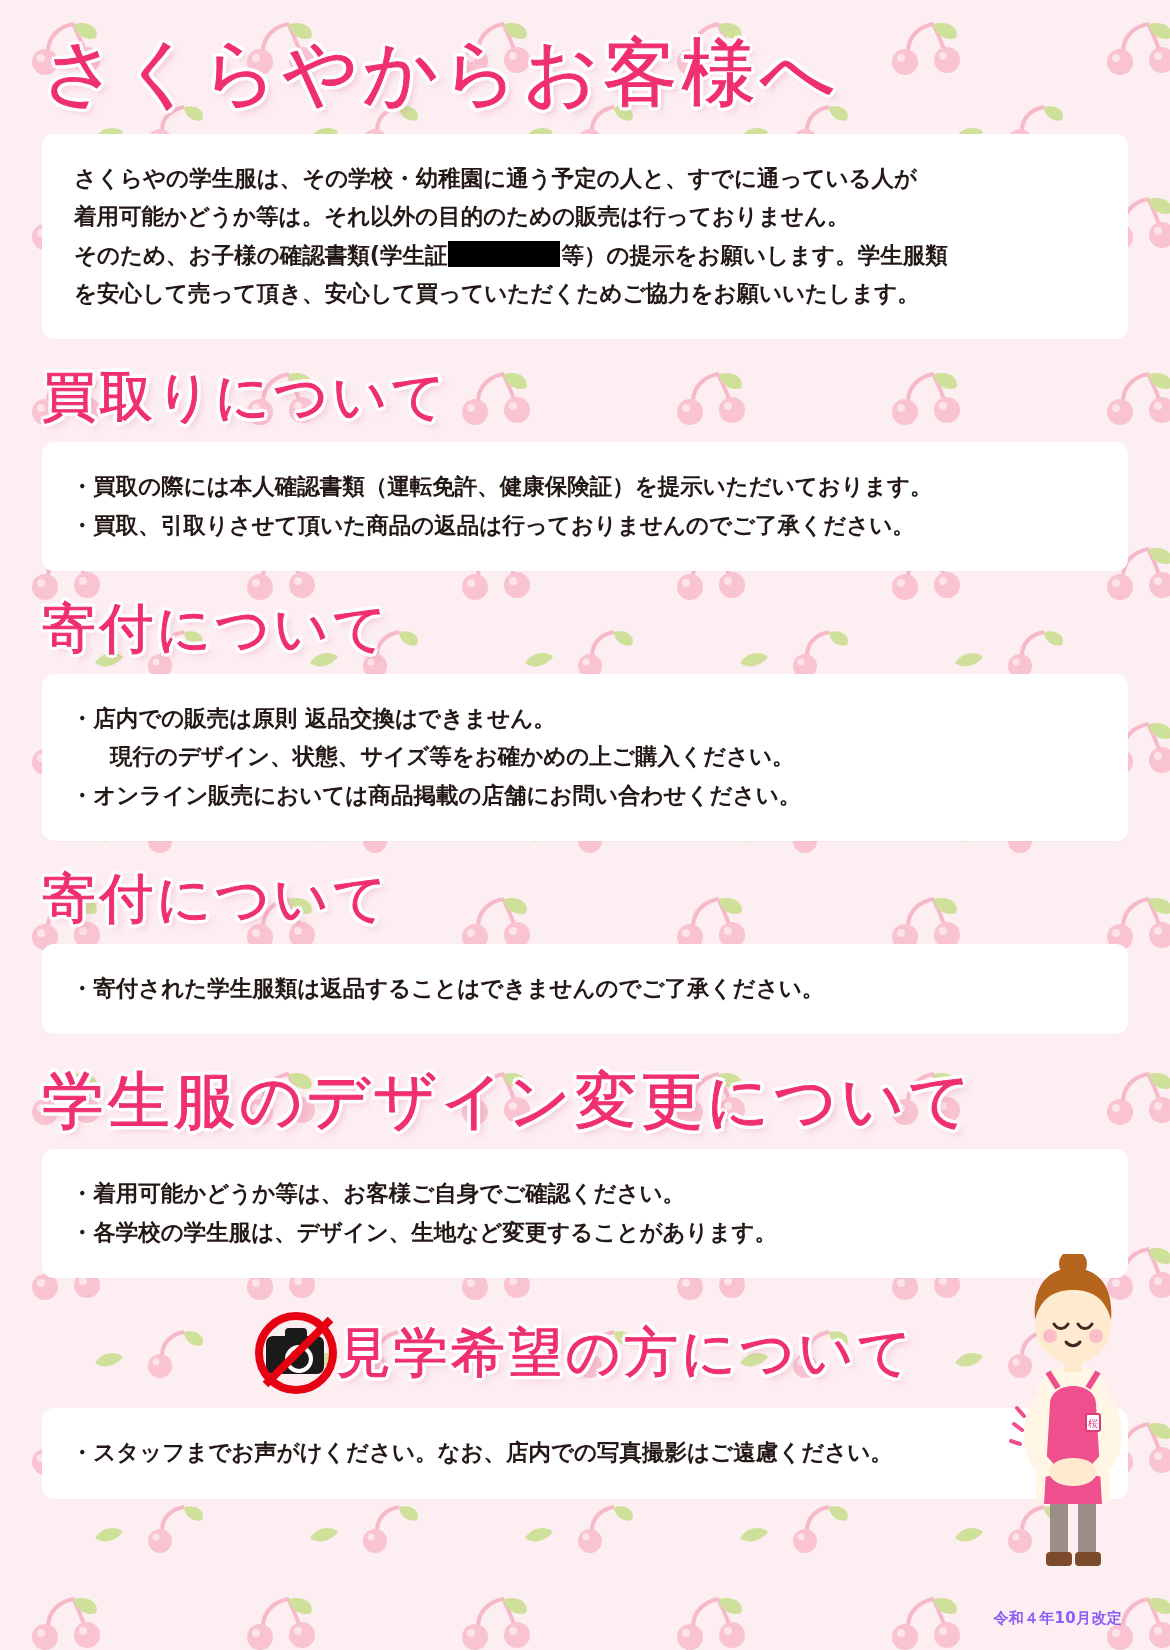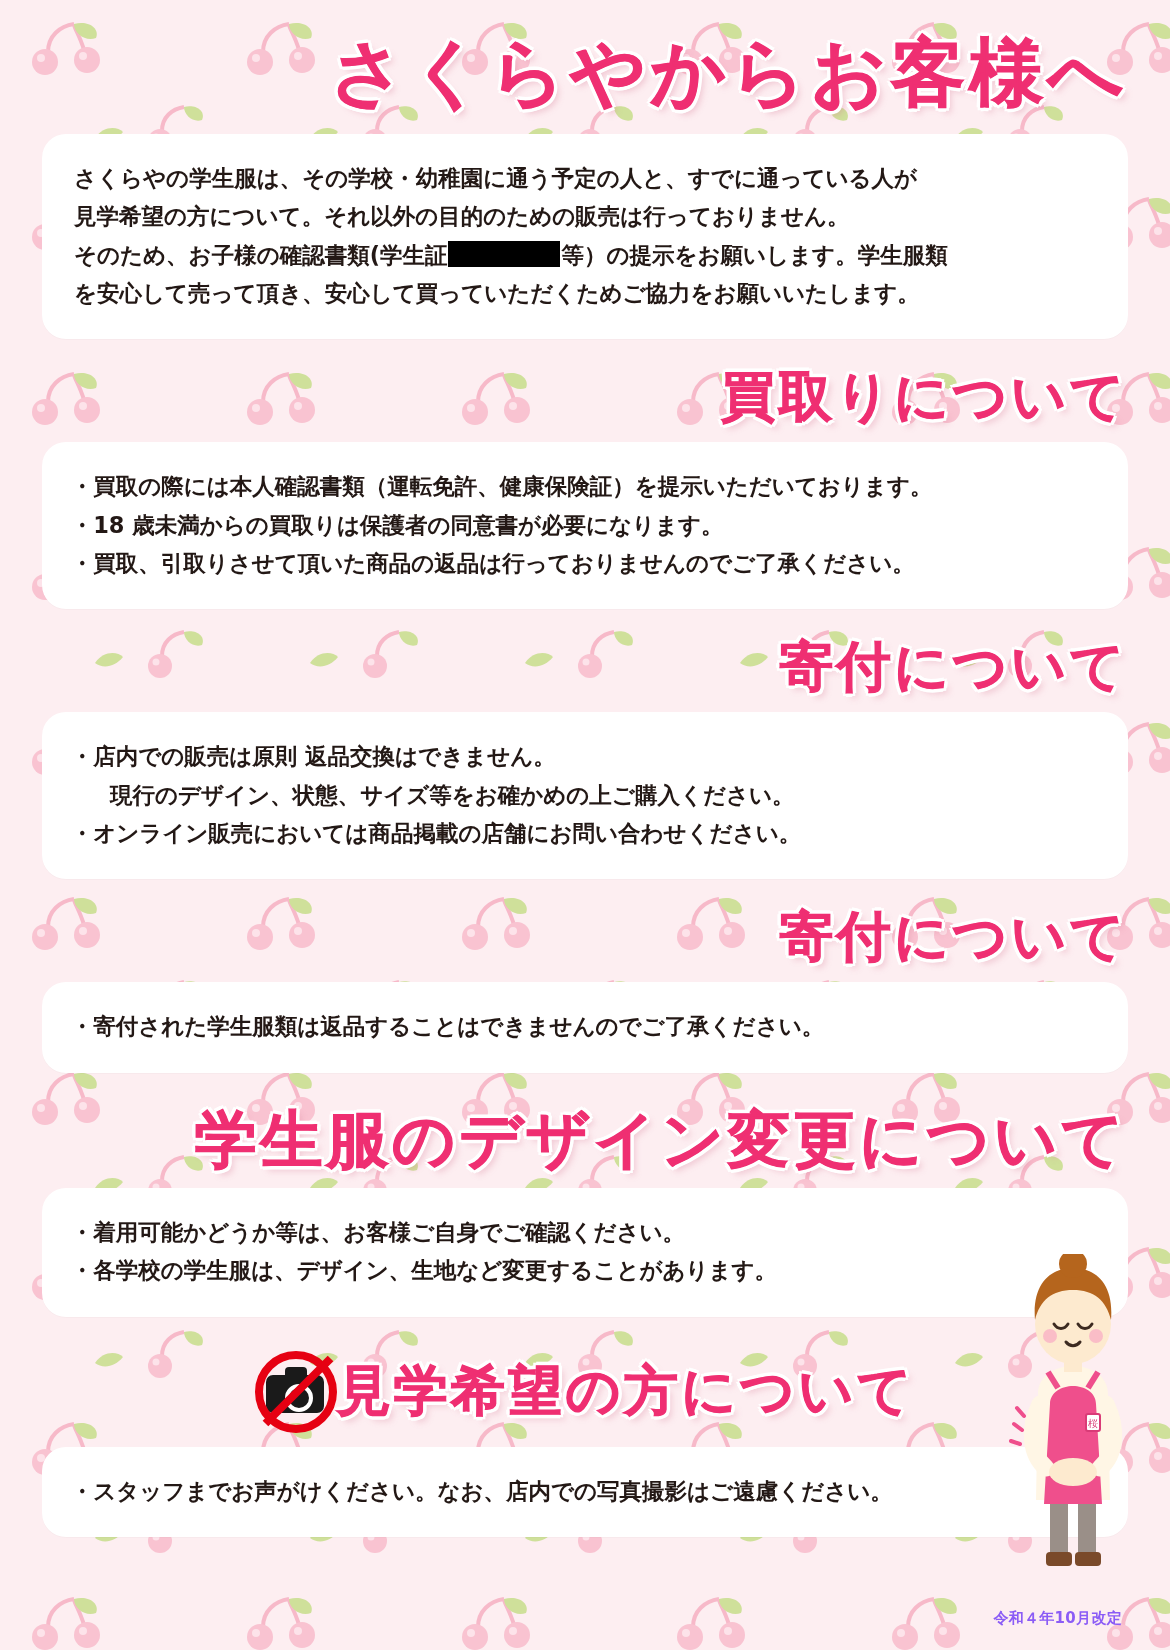--- a/index.html
+++ b/index.html
@@ -23,23 +23,23 @@
   
   #page {
     position: absolute;
     inset: 0;
     z-index: 2;
     padding: 0 42px;
   }
 
   
   .heading {
-    text-align: right;
+    text-align: left;
     color: #ef2f72;
-    font-weight: 700;
+    font-weight: 400;
     letter-spacing: 0.06em;
     line-height: 1.05;
     -webkit-text-stroke: 1px #ef2f72;
     text-shadow:
       3px 3px 0 #ffffff,
       -3px 3px 0 #ffffff,
       3px -3px 0 #ffffff,
       -3px -3px 0 #ffffff,
       0 4px 0 #ffffff,
       4px 0 0 #ffffff,
@@ -54,21 +54,21 @@
   .h-with-icon {
     display: flex;
     align-items: center;
     justify-content: center;
     margin: 34px 0 14px;
   }
 
   
   .panel {
     background: #ffffff;
-    border-radius: 24px;
+    border-radius: 12px;
     padding: 26px 32px 28px;
     color: #231815;
     font-weight: 700;
     line-height: 1.62;
     font-size: 22.5px;
     box-shadow: 0 1px 0 rgba(0,0,0,0.02);
   }
   .panel p { margin: 0; }
   .panel p + p { margin-top: 2px; }
   .indent2 { padding-left: 1.6em; }
@@ -184,31 +184,30 @@
   </defs>
   <rect width="1170" height="1650" fill="url(#cherryTile)"></rect>
 </svg>
 
 <div id="page">
 
   <h1 class="heading h-title">さくらやからお客様へ</h1>
 
   <section class="panel">
     <p>さくらやの学生服は、その学校・幼稚園に通う予定の人と、すでに通っている人が</p>
-    <p>見学希望の方について。それ以外の目的のための販売は行っておりません。</p>
+    <p>着用可能かどうか等は。それ以外の目的のための販売は行っておりません。</p>
     <p>
       <span>そのため、お子様の確認書類(学生証</span><span class="redacted"></span><span>等）の提示をお願いします。学生服類</span>
     </p>
     <p>を安心して売って頂き、安心して買っていただくためご協力をお願いいたします。</p>
   </section>
 
   <h2 class="heading h-sec">買取りについて</h2>
   <section class="panel">
     <p class="bullet">買取の際には本人確認書類（運転免許、健康保険証）を提示いただいております。</p>
-    <p class="bullet">18 歳未満からの買取りは保護者の同意書が必要になります。</p>
     <p class="bullet">買取、引取りさせて頂いた商品の返品は行っておりませんのでご了承ください。</p>
   </section>
 
   <h2 class="heading h-sec">寄付について</h2>
   <section class="panel">
     <p class="bullet">店内での販売は原則 返品交換はできません。</p>
     <p class="indent2">現行のデザイン、状態、サイズ等をお確かめの上ご購入ください。</p>
     <p class="bullet">オンライン販売においては商品掲載の店舗にお問い合わせください。</p>
   </section>
 

